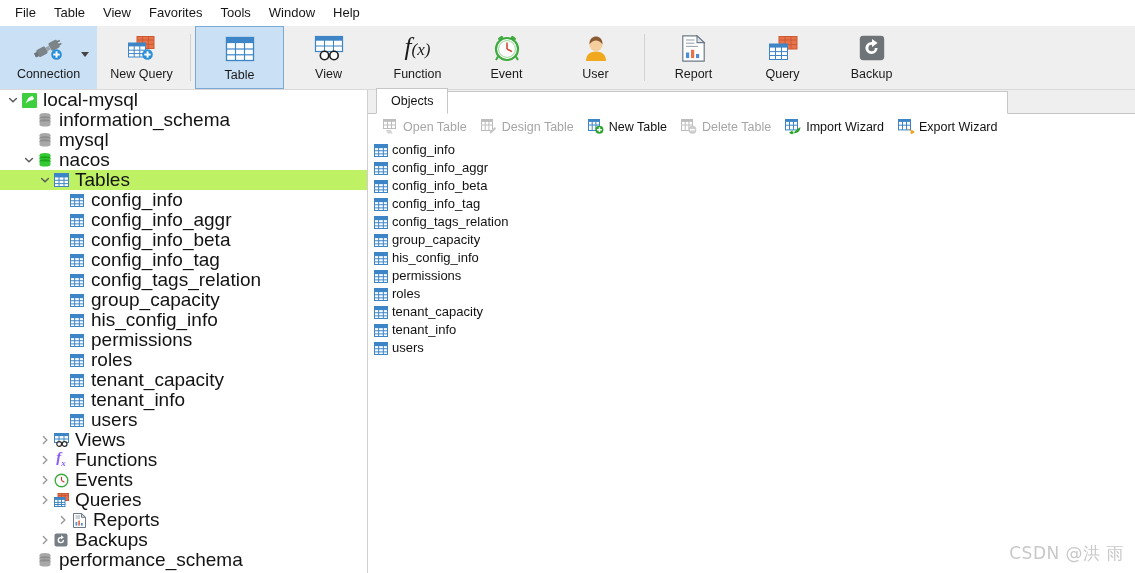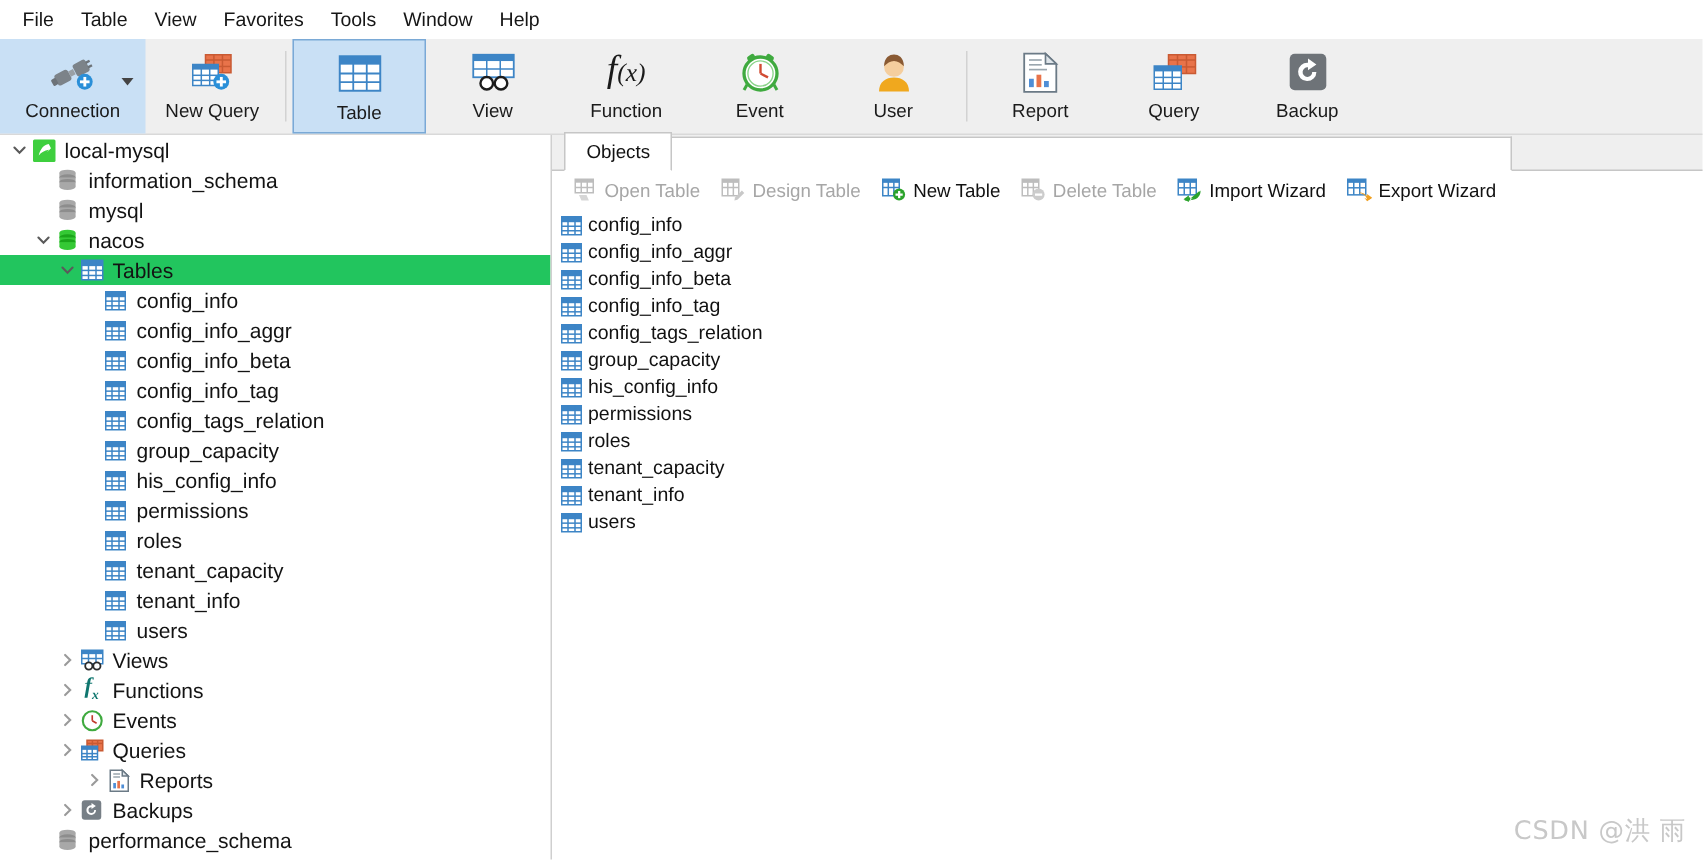--- a/index.html
+++ b/index.html
@@ -30,25 +30,25 @@
   .tbtn.wide{width:97px;}
 
   
   .split{flex:1 1 auto;display:flex;min-height:0;}
   .sidebar{width:367px;flex:0 0 367px;background:#fff;border-right:1px solid #cfcfcf;
            overflow:hidden;position:relative;}
   .mainpane{flex:1 1 auto;background:#fff;display:flex;flex-direction:column;min-width:0;position:relative;}
 
   
   .tnode{height:20px;display:flex;align-items:center;white-space:nowrap;cursor:default;}
-  .tnode.selected,.tnode.selected:hover{background:#22c55e;}
+  .tnode.selected,.tnode.selected:hover{background:#bef264;}
   .tnode .arrow{width:14px;height:20px;flex:0 0 14px;display:flex;align-items:center;justify-content:center;}
   .tnode .arrow svg{display:block;}
   .tnode .ticon{width:18px;height:18px;flex:0 0 18px;margin-right:5px;display:flex;align-items:center;justify-content:center;}
-  .tnode .tlabel{font-size:14px;color:#131313;line-height:16px;}
+  .tnode .tlabel{font-size:19px;color:#131313;line-height:16px;}
 
   
   .tabstrip{height:24px;background:#efefef;display:flex;align-items:flex-end;padding-left:8px;
             flex:0 0 auto;border-bottom:1px solid #c6c6c6;box-sizing:border-box;position:relative;}
   .tab{height:23px;background:#fff;border:1px solid #c6c6c6;border-bottom:1px solid #fff;
        display:flex;align-items:center;padding:12px 14px;font-size:12.5px;color:#111;
        box-sizing:border-box;position:relative;top:1px;cursor:default;}
   .tabfill{height:23px;min-width:560px;background:#fff;border:1px solid #c6c6c6;border-left:none;
            border-bottom:1px solid #fff;box-sizing:border-box;position:relative;top:1px;}
 
@@ -503,21 +503,21 @@
           </span>
           <span class="tlabel">Views</span>
         </div>
         <div class="tnode" style="padding-left:38px">
           <span class="arrow">
             <svg width="10" height="10" viewBox="0 0 10 10">
               <path d="M3.4 1.6 L6.8 5 L3.4 8.4" stroke="#9a9a9a" stroke-width="1.4" fill="none" stroke-linecap="round"></path>
             </svg>
           </span>
           <span class="ticon">
-            <span style="font-family:'Liberation Serif',serif;font-style:italic;font-size:15px;color:#0f766e;font-weight:600;line-height:14px;">f<sub style="font-size:9px;">x</sub></span>
+            <span style="font-family:'Liberation Serif',serif;font-style:italic;font-size:15px;color:#8b5cf6;font-weight:600;line-height:14px;">f<sub style="font-size:9px;">x</sub></span>
           </span>
           <span class="tlabel">Functions</span>
         </div>
         <div class="tnode" style="padding-left:38px">
           <span class="arrow">
             <svg width="10" height="10" viewBox="0 0 10 10">
               <path d="M3.4 1.6 L6.8 5 L3.4 8.4" stroke="#9a9a9a" stroke-width="1.4" fill="none" stroke-linecap="round"></path>
             </svg>
           </span>
           <span class="ticon">

